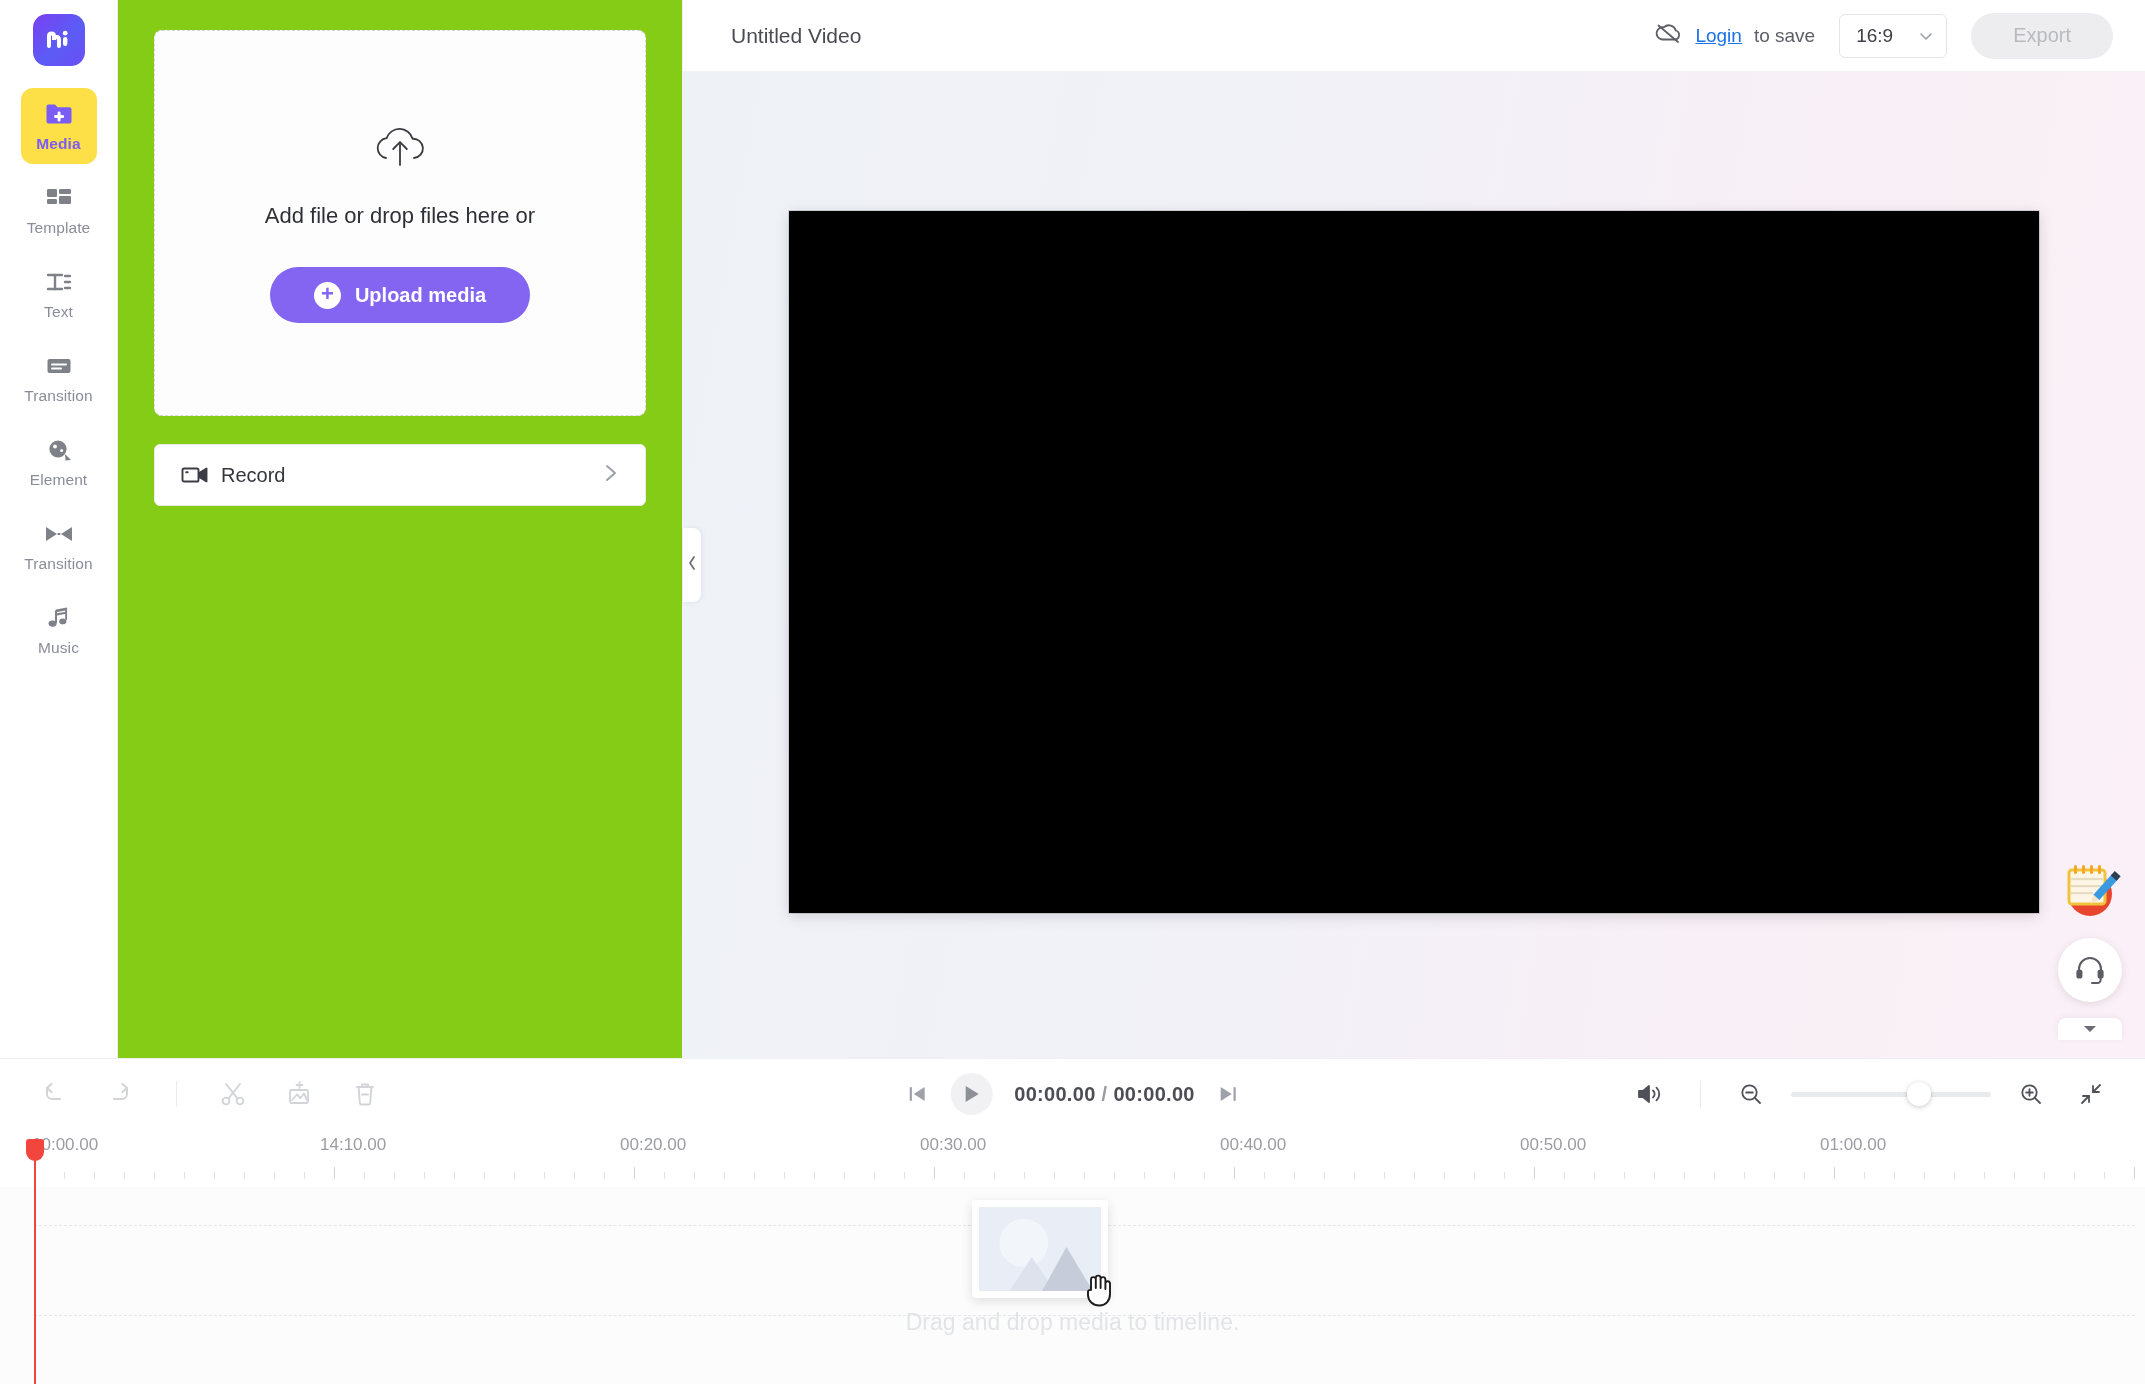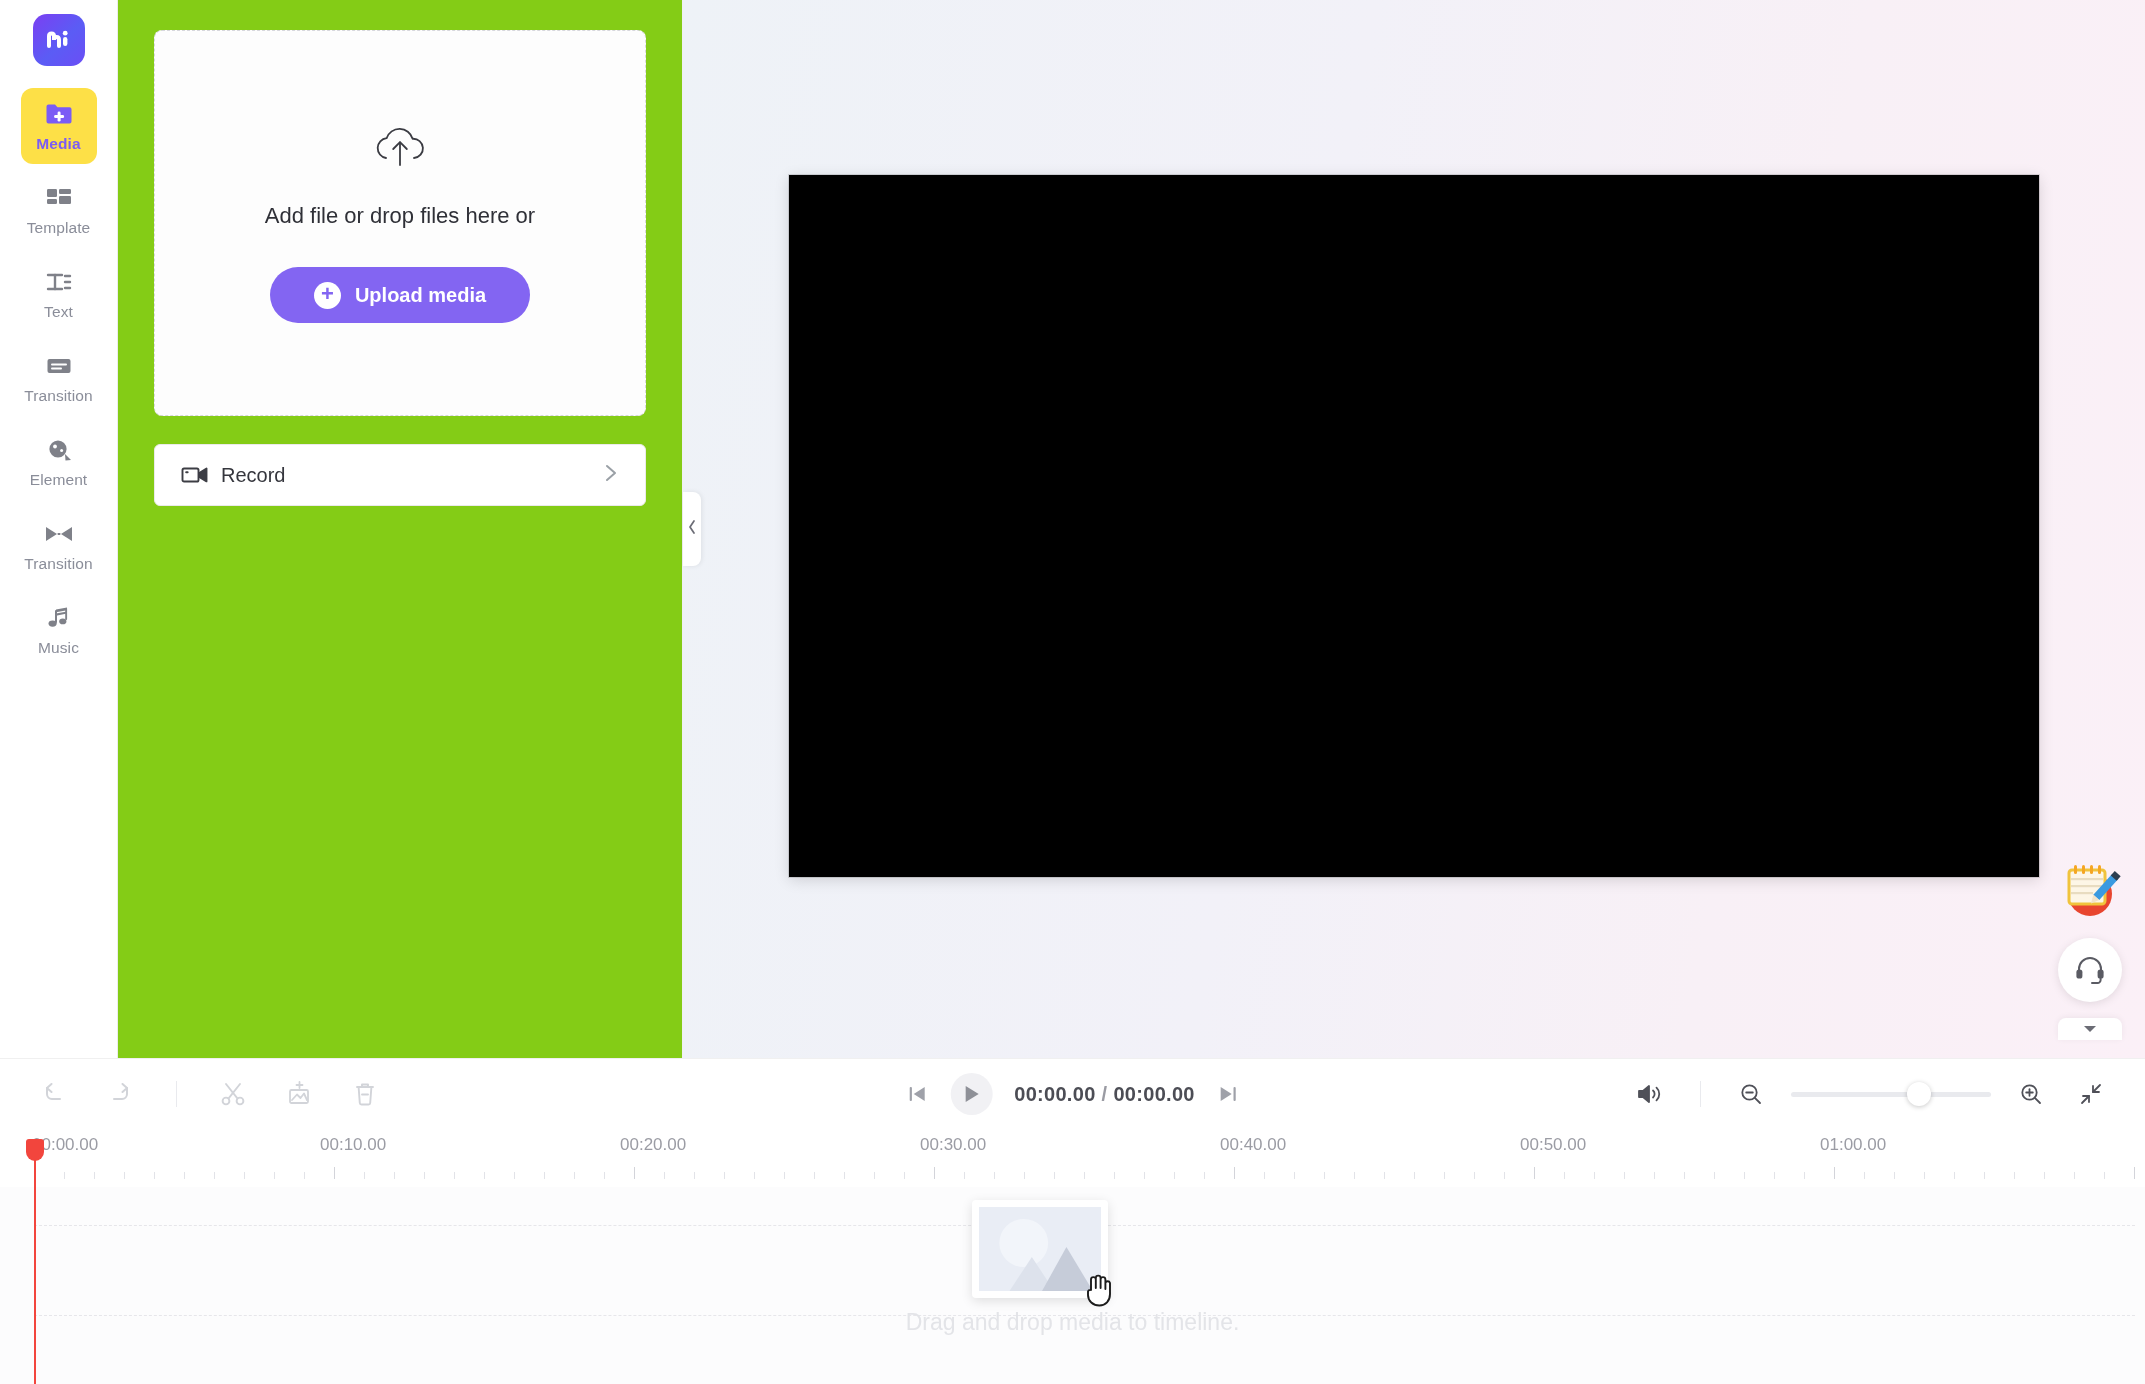--- a/index.html
+++ b/index.html
@@ -317,20 +317,44 @@
         <span class="opt-label">Record</span>
         <span class="opt-chev">
           <svg width="16" height="24" viewBox="0 0 16 24" fill="none" stroke="#9aa0a6" stroke-width="2" stroke-linecap="round" stroke-linejoin="round">
               <path d="M4 5 L12 12 L4 19"></path>
             </svg>
         </span>
       </div>
     </div>
 
     <div class="preview">
+      <div class="topbar">
+        <div class="doc-title">Untitled Video</div>
+        <div class="top-right">
+          <div class="login-wrap">
+            <span>
+              <svg width="30" height="24" viewBox="0 0 30 24" fill="none" stroke="#5d5e66" stroke-width="1.8" stroke-linecap="round">
+                <path d="M9 18.5 H21.6 a4.6 4.6 0 0 0 1.2 -9 A7.2 7.2 0 0 0 11 6.2 A5.4 5.4 0 0 0 8.6 18.4"></path>
+                <path d="M5.5 4.5 L25 21"></path>
+              </svg>
+            </span>
+            <a class="login-link">Login</a>
+            <span>to save</span>
+          </div>
+          <div class="ratio-select">
+            <span>16:9</span>
+            <span>
+              <svg width="16" height="12" viewBox="0 0 16 12" fill="none" stroke="#9aa0a6" stroke-width="1.6" stroke-linecap="round" stroke-linejoin="round">
+                  <path d="M3 4 L8 9 L13 4"></path>
+                </svg>
+            </span>
+          </div>
+          <button class="export-btn">Export</button>
+        </div>
+      </div>
 
       <div class="stage">
         <div class="collapse-handle">
           <span>
             <svg width="10" height="16" viewBox="0 0 10 16" fill="none" stroke="#6b6c75" stroke-width="1.7" stroke-linecap="round" stroke-linejoin="round">
                 <path d="M7 2 L3 8 L7 14"></path>
               </svg>
           </span>
         </div>
 
@@ -544,21 +568,21 @@
         <div class="tick minor" style="left: 1894px;"></div>
         <div class="tick minor" style="left: 1924px;"></div>
         <div class="tick minor" style="left: 1954px;"></div>
         <div class="tick minor" style="left: 1984px;"></div>
         <div class="tick minor" style="left: 2014px;"></div>
         <div class="tick minor" style="left: 2044px;"></div>
         <div class="tick minor" style="left: 2074px;"></div>
         <div class="tick minor" style="left: 2104px;"></div>
         <div class="tick major" style="left: 2134px;"></div>
         <div class="tick-label" style="left: 32px;">00:00.00</div>
-        <div class="tick-label" style="left: 320px;">00:10.00</div>
+        <div class="tick-label" style="left: 320px;">14:10.00</div>
         <div class="tick-label" style="left: 620px;">00:20.00</div>
         <div class="tick-label" style="left: 920px;">00:30.00</div>
         <div class="tick-label" style="left: 1220px;">00:40.00</div>
         <div class="tick-label" style="left: 1520px;">00:50.00</div>
         <div class="tick-label" style="left: 1820px;">01:00.00</div>
       </div>
 
     <div class="tracks">
       <div class="drop-line" style="top:38px"></div>
       <div class="drop-line" style="top:128px"></div>

